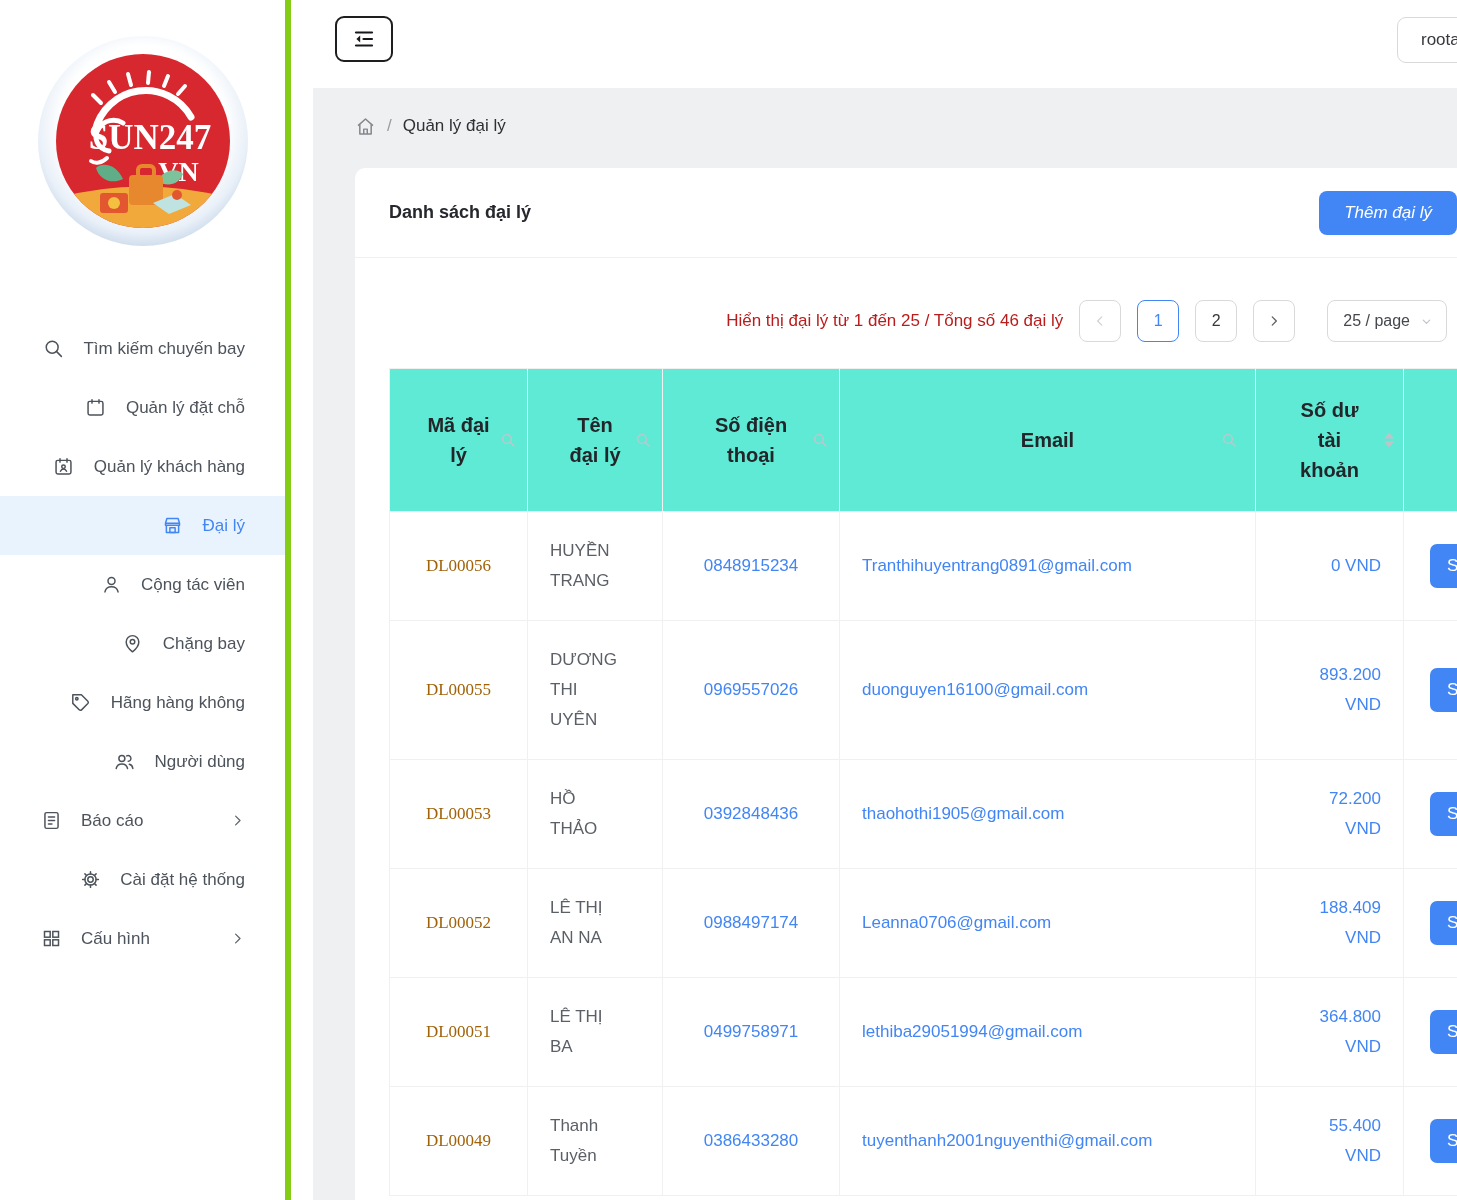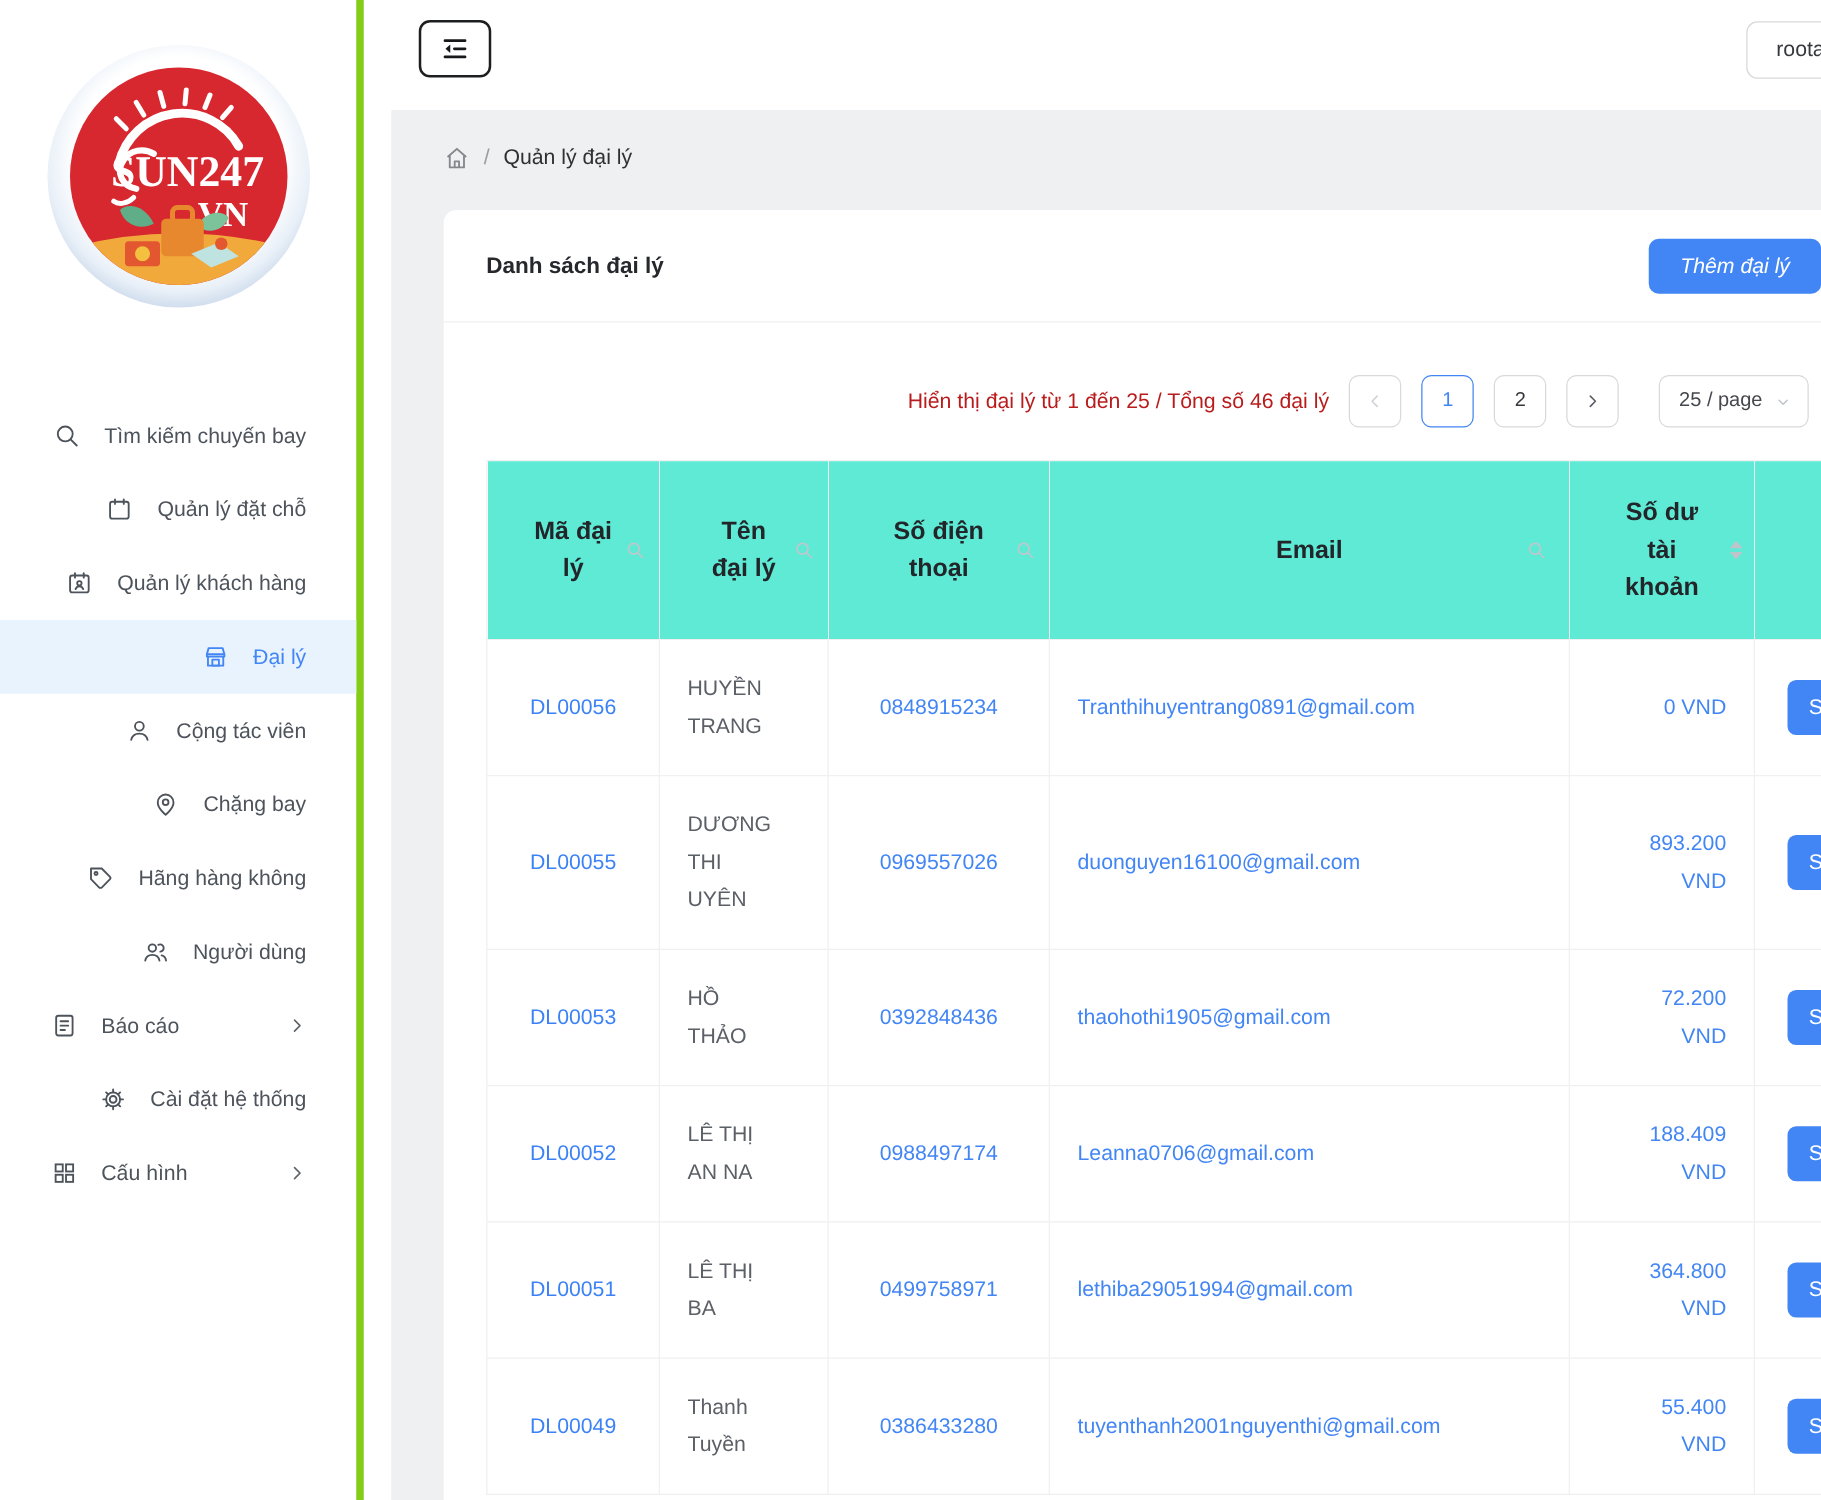--- a/index.html
+++ b/index.html
@@ -82,21 +82,21 @@
     white-space:pre-line; position:relative;
   }
   .th-icon { position:absolute; right:11px; top:50%; transform:translateY(-50%); display:flex; cursor:pointer; }
   .th-icon.mail { right:18px; }
   .sorter { position:absolute; right:9px; top:50%; transform:translateY(-50%); display:flex; flex-direction:column; align-items:center; cursor:pointer; }
   .caret { width:0; height:0; border-left:5px solid transparent; border-right:5px solid transparent; }
   .caret.up { border-bottom:6px solid #c0c3c9; margin-bottom:3px; }
   .caret.down { border-top:6px solid #c0c3c9; }
 
   td { font-size:17px; line-height:30px; padding:24px 22px; vertical-align:middle; white-space:pre-line; }
-  .c-code { text-align:center; color:#3b82f6; cursor:pointer; }
+  .c-code { text-align:center; color:#a16207; cursor:pointer;font-family:Liberation Serif, serif; }
   .c-name { color:#5b5f66; }
   .c-phone { text-align:center; color:#4285f4; cursor:pointer; }
   .c-email { color:#4285f4; cursor:pointer; }
   .c-bal { text-align:right; color:#4285f4; }
   .c-act { padding:24px 0 24px 26px; }
   .edit-btn {
     background:#4285f4; color:#fff; border:none; border-radius:7px;
     height:44px; width:96px; display:flex; align-items:center; padding-left:17px;
     font-size:17px; cursor:pointer; font-family:"Liberation Sans", sans-serif;
   }

